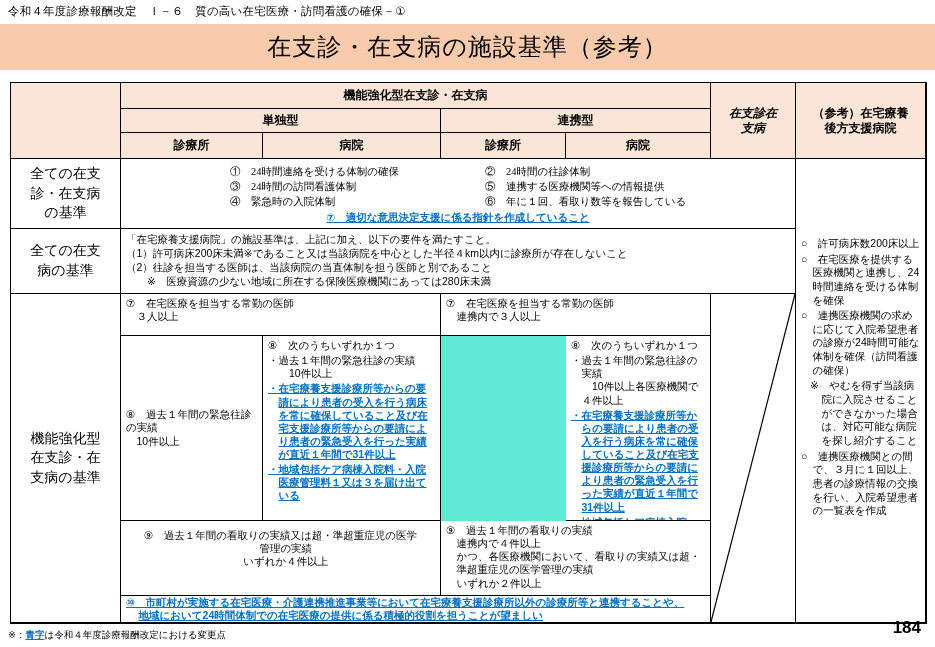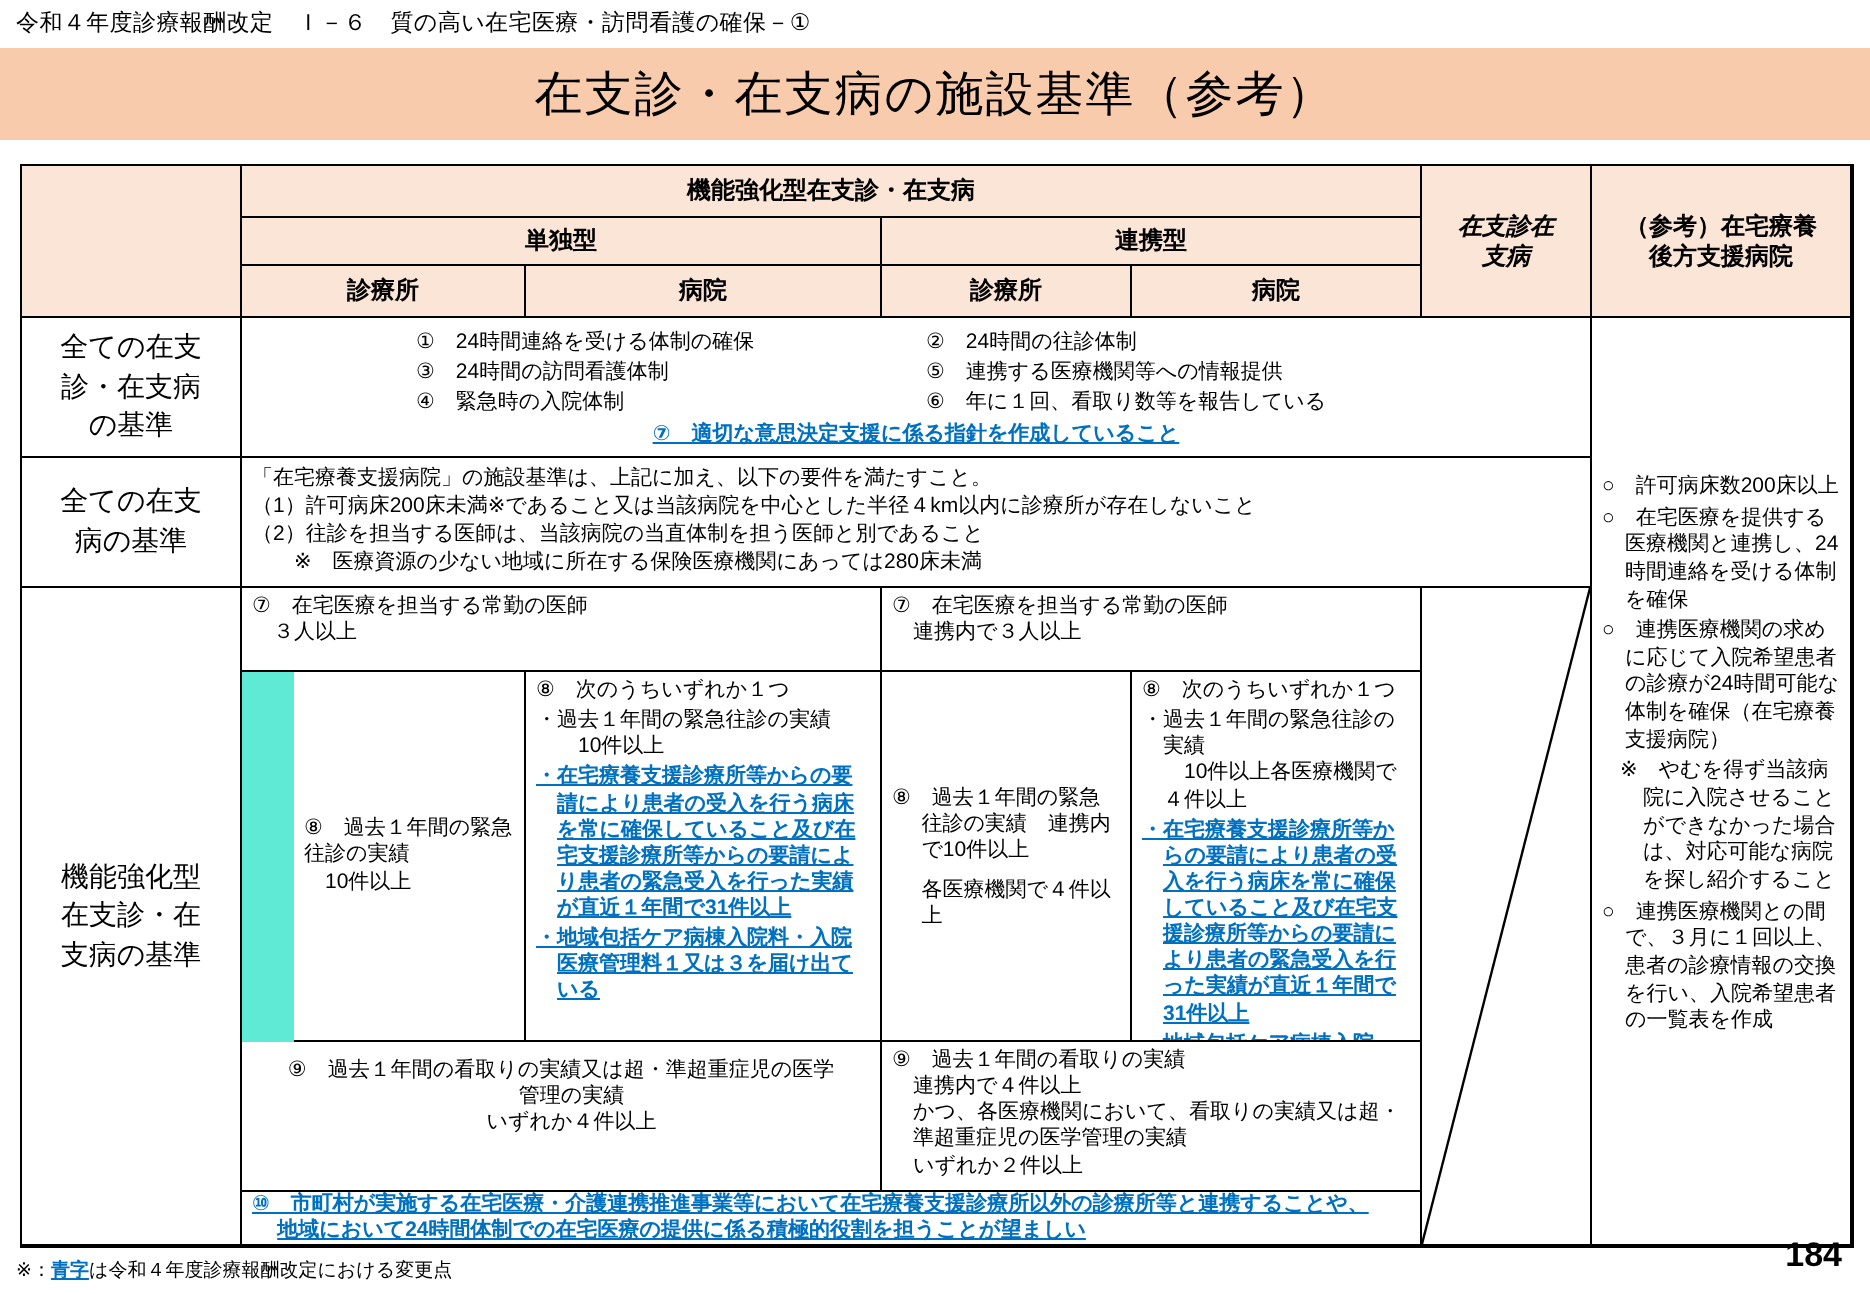--- a/index.html
+++ b/index.html
@@ -12,21 +12,21 @@
        grid-template-columns:110px 142px 178px 125px 145px 85px 130px;
        grid-template-rows:26px 24px 26px 70px 65px 42px 185px 75px 27px;
        border:1.5px solid #000;background:#5eead4;font-size:10.5px;}
   .c{border-right:1px solid #000;border-bottom:1px solid #000;background:#fff;padding:3px 5px;line-height:1.25;overflow:hidden;}
   .hd{background:#FBE5D6;display:flex;align-items:center;justify-content:center;text-align:center;font-weight:bold;font-size:12px;padding:1px 2px;white-space:pre-line;line-height:1.25;}
   .lbl{display:flex;align-items:center;justify-content:center;text-align:center;font-size:14px;white-space:pre-line;line-height:1.4;}
   .pre{white-space:pre-line;}
   .blue{color:#0070C0;text-decoration:underline;font-weight:bold;}
   .bullet{padding-left:1em;text-indent:-1em;margin-top:2px;}
   .vcenter{display:flex;flex-direction:column;justify-content:center;}
-  .r4-list{display:grid;grid-template-columns:255px 225px;margin:3px 0 0 82px;row-gap:2px;}
+  .r4-list{display:grid;grid-template-columns:255px 225px;margin:3px 0 0 104px;row-gap:2px;font-family:Liberation Serif, serif;}
   .r4-blue{text-align:center;margin-top:3px;}
   .r2-line{margin-bottom:1px;}
   .sankou{padding-top:78px;line-height:1.3;}
   .oitem{padding-left:1.1em;text-indent:-1.1em;margin-bottom:2px;}
   .oitem.sub{margin-left:9px;}
   .na-cell{position:relative;padding:0;}
   .na-cell svg{position:absolute;inset:0;width:100%;height:100%;}
   .r10cell{display:flex;align-items:center;}
   .r10text{padding-left:1.2em;text-indent:-1.2em;}
   .footnote{position:absolute;left:8px;top:629px;font-size:9.5px;}
@@ -85,36 +85,31 @@
 
     <div class="c lbl" style="grid-column:1;grid-row:6 / span 4;">機能強化型
 在支診・在
 支病の基準</div>
 
     <div class="c pre" style="grid-column:2 / span 2;grid-row:6;">⑦　在宅医療を担当する常勤の医師
 　３人以上</div>
     <div class="c pre" style="grid-column:4 / span 2;grid-row:6;">⑦　在宅医療を担当する常勤の医師
 　連携内で３人以上</div>
 
-    <div class="c pre vcenter" style="grid-column:2;grid-row:7;margin-left:26px;">⑧　過去１年間の緊急往診の実績
+    <div class="c pre vcenter" style="grid-column:2;grid-row:7;">⑧　過去１年間の緊急往診の実績
 　10件以上</div>
 
     <div class="c" style="grid-column:3;grid-row:7;">
       <div>⑧　次のうちいずれか１つ</div>
       <div class="bullet pre">・過去１年間の緊急往診の実績
 　10件以上</div>
       <div class="bullet blue">・在宅療養支援診療所等からの要請により患者の受入を行う病床を常に確保していること及び在宅支援診療所等からの要請により患者の緊急受入を行った実績が直近１年間で31件以上</div>
       <div class="bullet blue">・地域包括ケア病棟入院料・入院医療管理料１又は３を届け出ている</div>
     </div>
 
-    <div class="c vcenter" style="grid-column:4;grid-row:7;">
-      <div class="bullet" style="padding-left:1.4em;text-indent:-1.4em;">⑧　過去１年間の緊急往診の実績　連携内で10件以上</div>
-      <div class="gap"></div>
-      <div style="padding-left:1.4em;">各医療機関で４件以上</div>
-    </div>
 
     <div class="c" style="grid-column:5;grid-row:7;">
       <div>⑧　次のうちいずれか１つ</div>
       <div class="bullet pre">・過去１年間の緊急往診の実績
 　10件以上各医療機関で４件以上</div>
       <div class="bullet blue">・在宅療養支援診療所等からの要請により患者の受入を行う病床を常に確保していること及び在宅支援診療所等からの要請により患者の緊急受入を行った実績が直近１年間で31件以上</div>
       <div class="bullet blue">・地域包括ケア病棟入院料・入院医療管理料１又は３を届け出ている</div>
     </div>
 
     <div class="c pre" style="grid-column:2 / span 2;grid-row:8;padding-top:8px;text-align:center;">⑨　過去１年間の看取りの実績又は超・準超重症児の医学
@@ -133,21 +128,21 @@
 
     <div class="c na-cell" style="grid-column:6;grid-row:6 / span 4;">
       <svg viewBox="0 0 85 329" preserveAspectRatio="none">
         <line x1="0" y1="329" x2="85" y2="0" stroke="#000" stroke-width="1.2"></line>
       </svg>
     </div>
 
     <div class="c sankou" style="grid-column:7;grid-row:4 / span 6;">
       <div class="oitem">○　許可病床数200床以上</div>
       <div class="oitem">○　在宅医療を提供する医療機関と連携し、24時間連絡を受ける体制を確保</div>
-      <div class="oitem">○　連携医療機関の求めに応じて入院希望患者の診療が24時間可能な体制を確保（在宅療養支援病院）</div>
+      <div class="oitem">○　連携医療機関の求めに応じて入院希望患者の診療が24時間可能な体制を確保（訪問看護の確保）</div>
       <div class="oitem sub">※　やむを得ず当該病院に入院させることができなかった場合は、対応可能な病院を探し紹介すること</div>
       <div class="oitem">○　連携医療機関との間で、３月に１回以上、患者の診療情報の交換を行い、入院希望患者の一覧表を作成</div>
     </div>
 
   </div>
 
   <div class="footnote">
     <span>※：</span><span class="blue" style="font-size:9.5px;">青字</span><span>は令和４年度診療報酬改定における変更点</span>
   </div>
 

